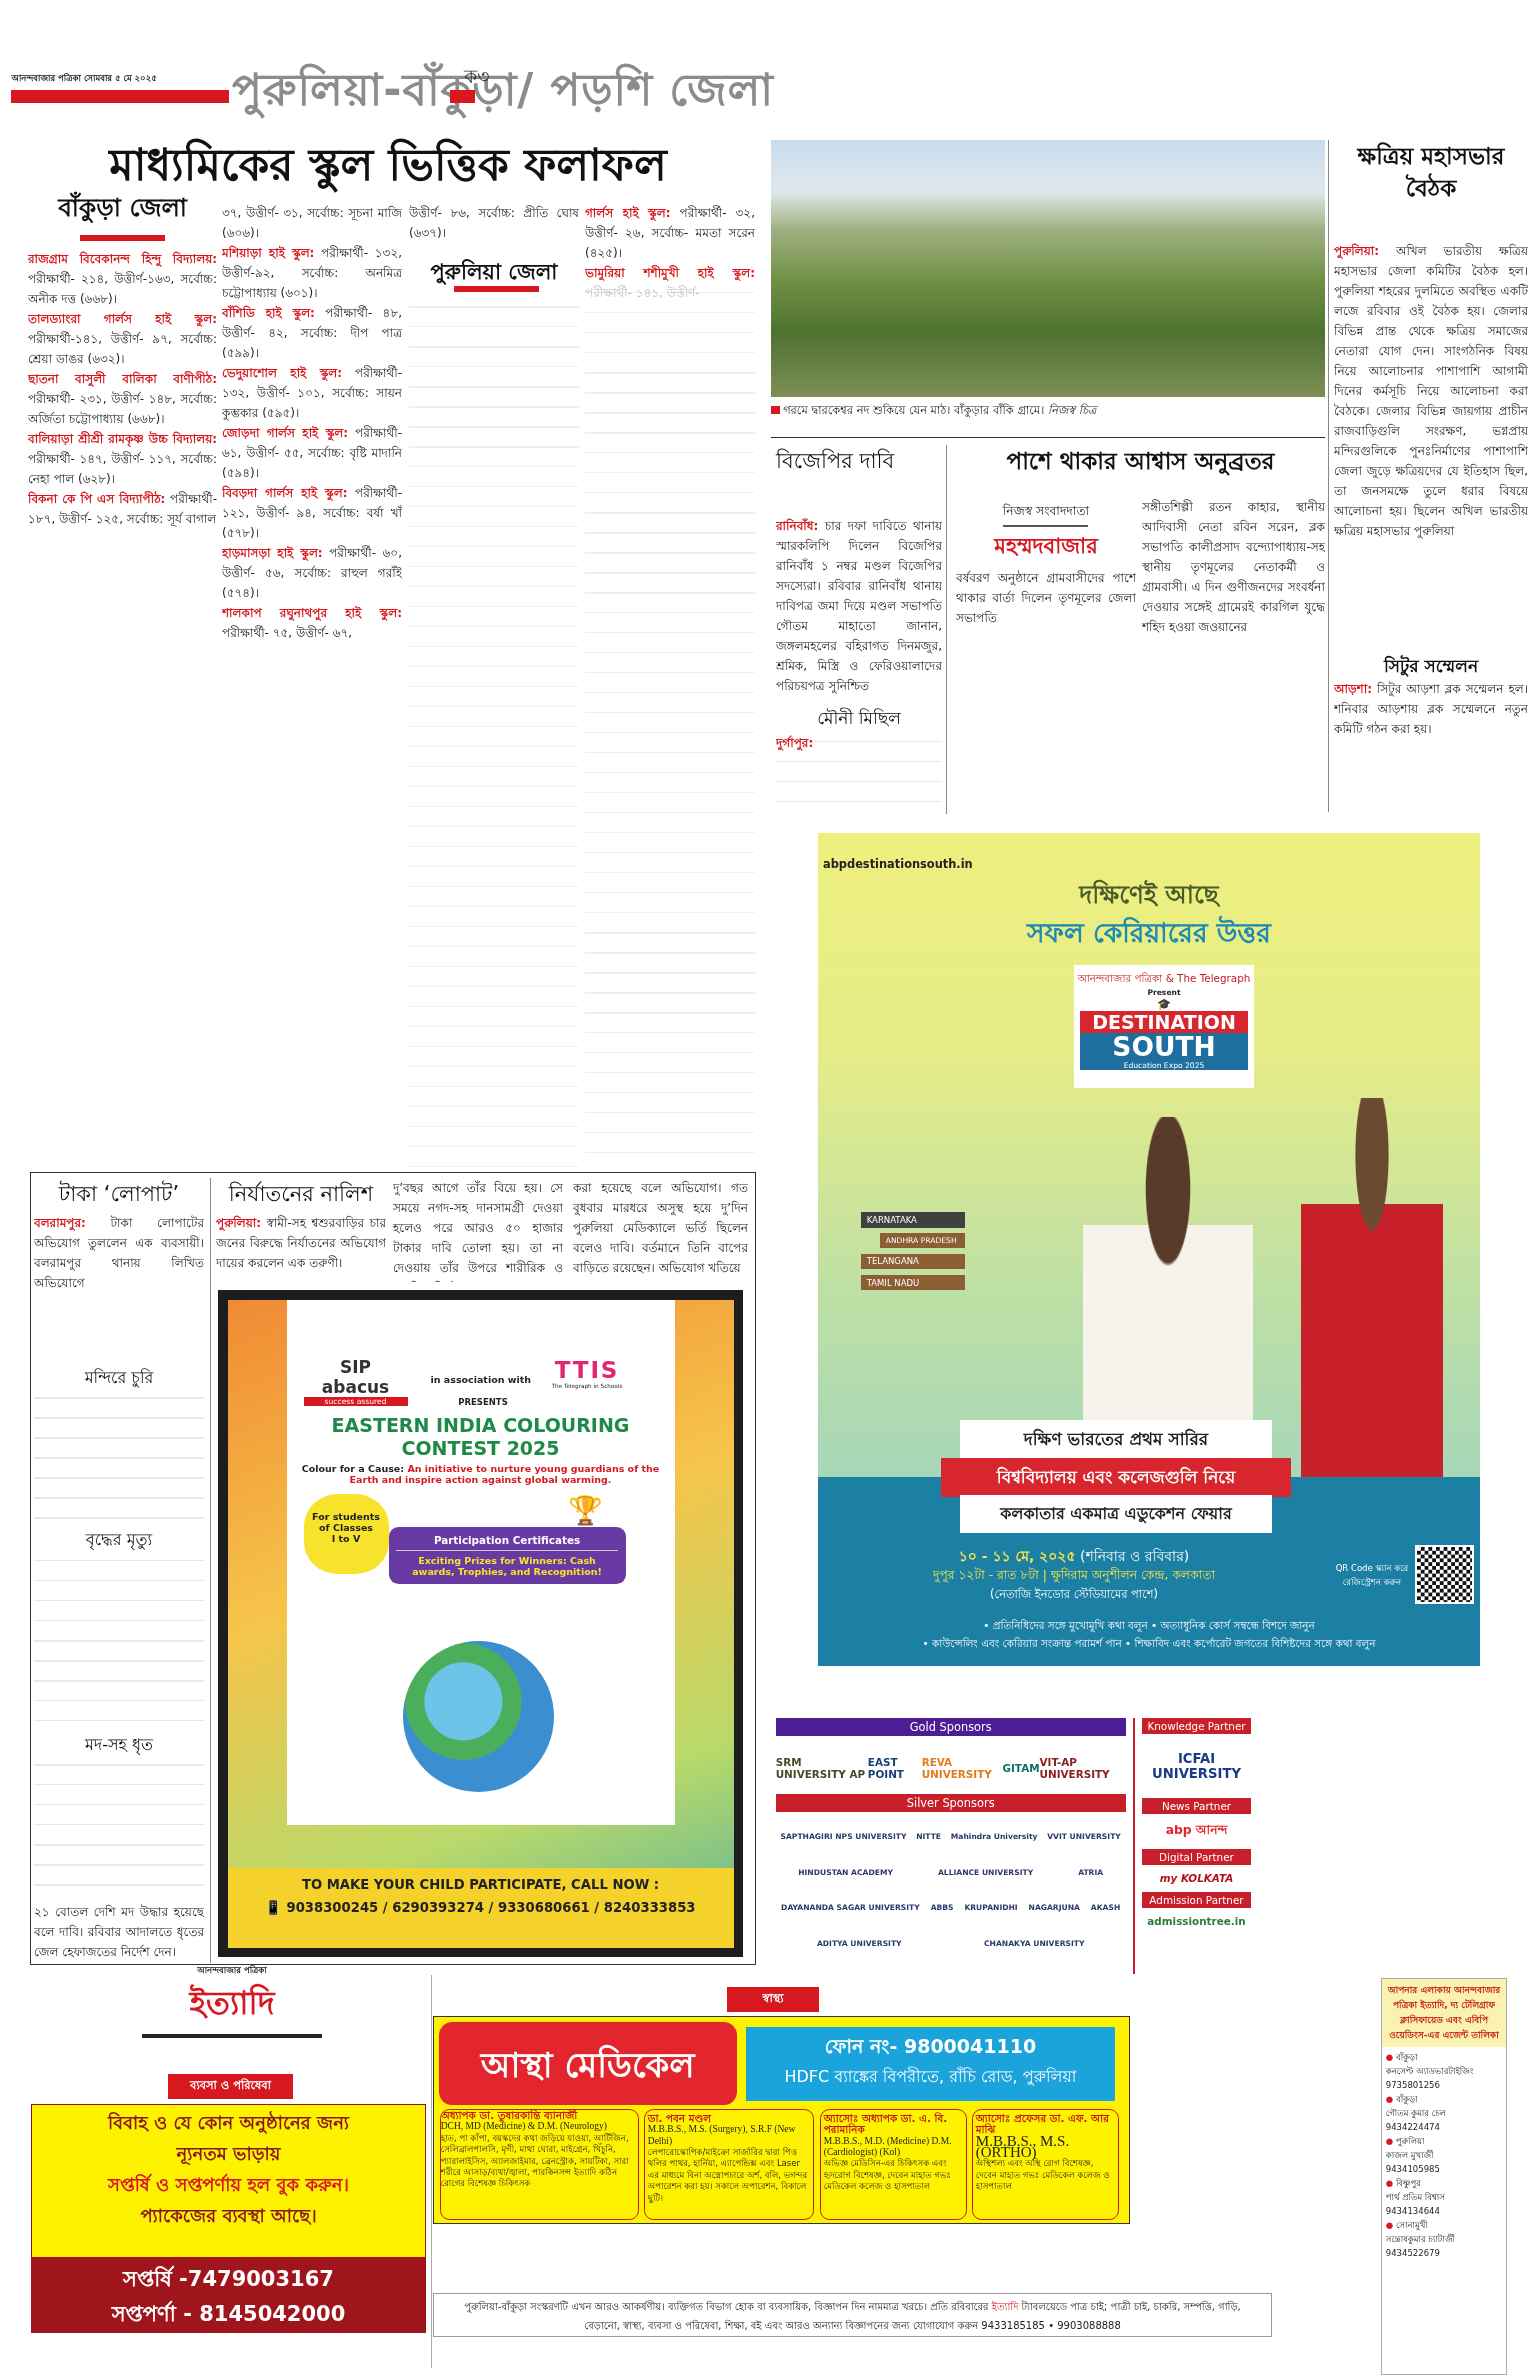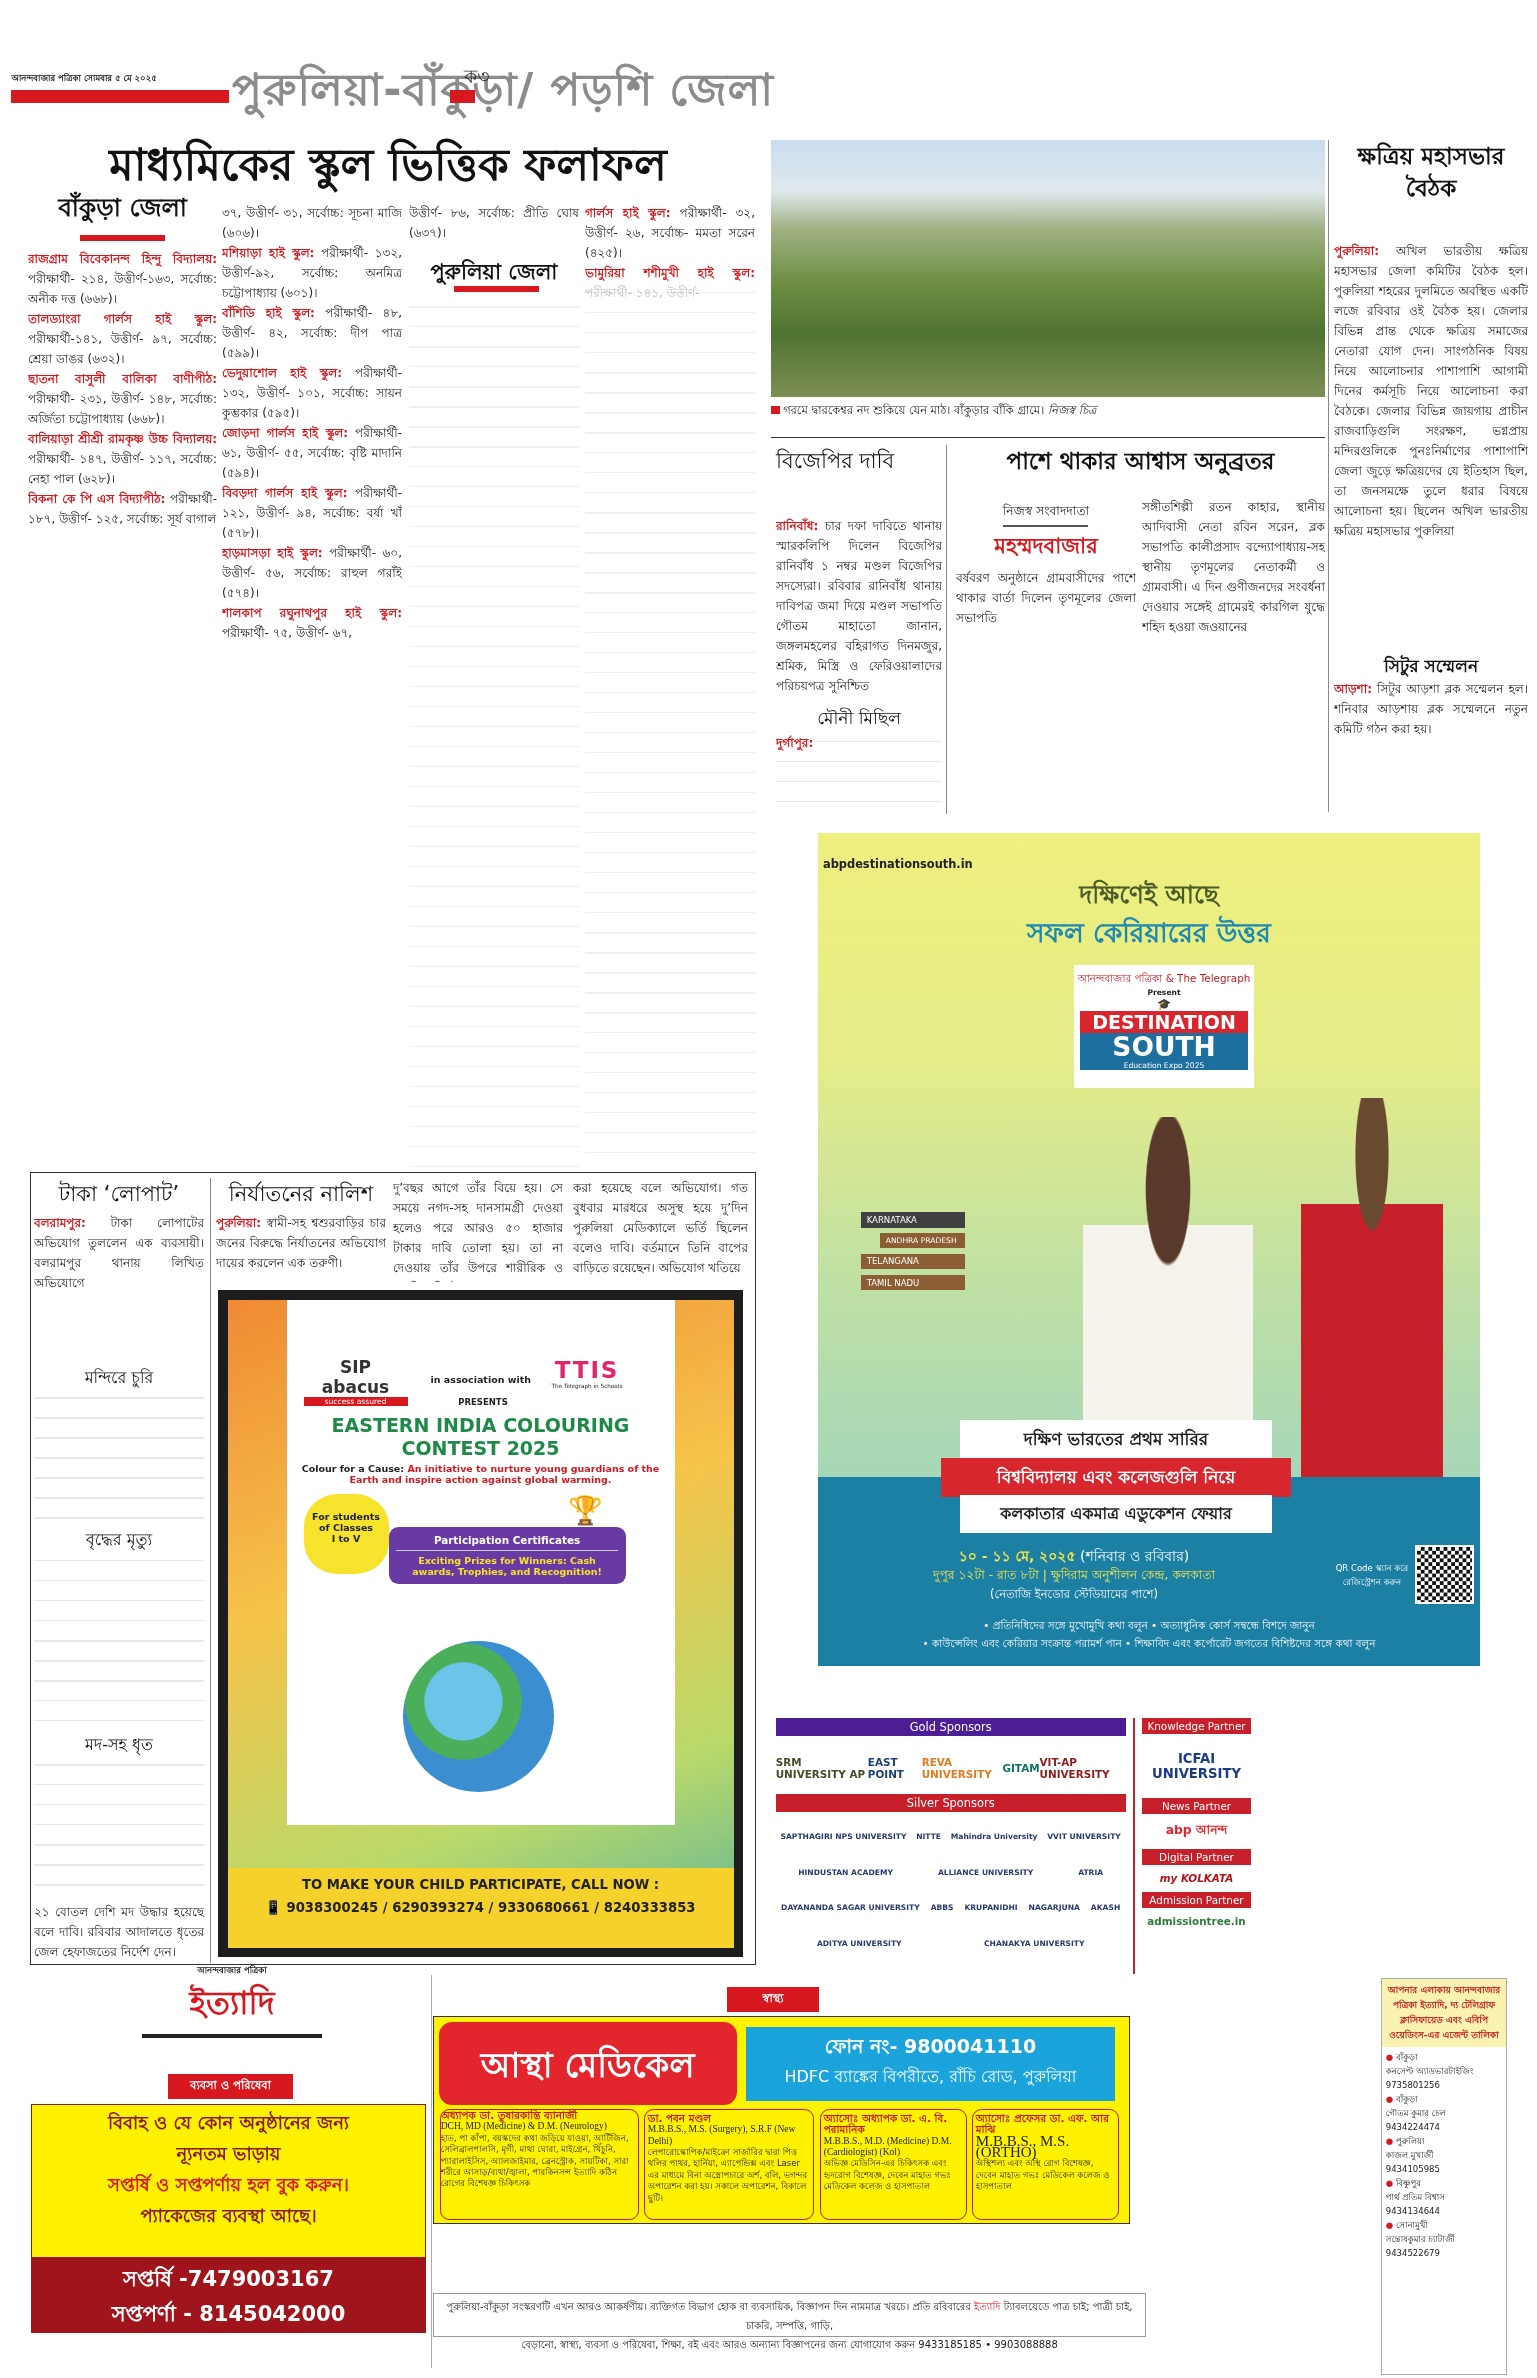--- a/index.html
+++ b/index.html
@@ -277,21 +277,21 @@
     <div style="font-family:'Liberation Serif',serif;font-size:9.5px;">M.B.B.S., M.D. (Medicine) D.M. (Cardiologist) (Kol)</div>
     <div>অভিজ্ঞ মেডিসিন-এর চিকিৎসক এবং হৃদরোগ বিশেষজ্ঞ, দেবেন মাহাত গভঃ মেডিকেল কলেজ ও হাসপাতাল</div>
   </div>
   <div class="abs" style="left:538px;top:92px;width:147px;height:111px;border:0.9px solid #c41a1a;border-radius:9.5px;padding:2.8px;font-size:8.5px;line-height:11.4px;overflow:hidden;">
     <div style="color:#c41a1a;font-weight:bold;font-size:10.4px;">অ্যাসোঃ প্রফেসর ডা. এফ. আর মাঝি</div>
     <div style="font-family:'Liberation Serif',serif;font-size:15px;">M.B.B.S., M.S. (ORTHO)</div>
     <div>অস্থিশল্য এবং অস্থি রোগ বিশেষজ্ঞ, দেবেন মাহাত গভঃ মেডিকেল কলেজ ও হাসপাতাল</div>
   </div>
 </div>
 
-<div class="abs box center" style="left:433px;top:2293px;width:713px;height:44px;font-size:10px;line-height:19px;padding-top:2.8px;border-color:#999;">
+<div class="abs box center" style="left:433px;top:2293px;width:839px;height:44px;font-size:10px;line-height:19px;padding-top:2.8px;border-color:#999;">
   <div><span>পুরুলিয়া-বাঁকুড়া সংস্করণটি এখন আরও আকর্ষণীয়। ব্যক্তিগত বিভাগ হোক বা ব্যবসায়িক, বিজ্ঞাপন দিন নামমাত্র খরচে। প্রতি রবিবারের </span><span style="color:#d7191f;">ইত্যাদি</span><span> ট্যাবলয়েডে পাত্র চাই; পাত্রী চাই, চাকরি, সম্পত্তি, গাড়ি,</span></div>
   <div>বেড়ানো, স্বাস্থ্য, ব্যবসা ও পরিষেবা, শিক্ষা, বই এবং আরও অন্যান্য বিজ্ঞাপনের জন্য যোগাযোগ করুন 9433185185 • 9903088888</div>
 </div>
 
 <div class="abs box" style="left:1381px;top:1978px;width:126px;height:397px;border-color:#aaa;">
   <div class="center" style="background:#faf2b0;color:#c41a1a;font-size:9px;font-weight:bold;padding:3.8px;">আপনার এলাকায় আনন্দবাজার পত্রিকা ইত্যাদি, দ্য টেলিগ্রাফ ক্লাসিফায়েড এবং এবিপি ওয়েডিংস-এর এজেন্ট তালিকা</div>
   <div style="padding:3.8px;font-size:8.5px;line-height:14px;">
     <div><span style="color:#d7191f;">●</span> <span>বাঁকুড়া</span><br><span>কনসেপ্ট অ্যাডভারটাইজিং</span><br><span>9735801256</span></div>
     <div><span style="color:#d7191f;">●</span> <span>বাঁকুড়া</span><br><span>গৌতম কুমার চেল</span><br><span>9434224474</span></div>
     <div><span style="color:#d7191f;">●</span> <span>পুরুলিয়া</span><br><span>কাজল মুখার্জী</span><br><span>9434105985</span></div>

